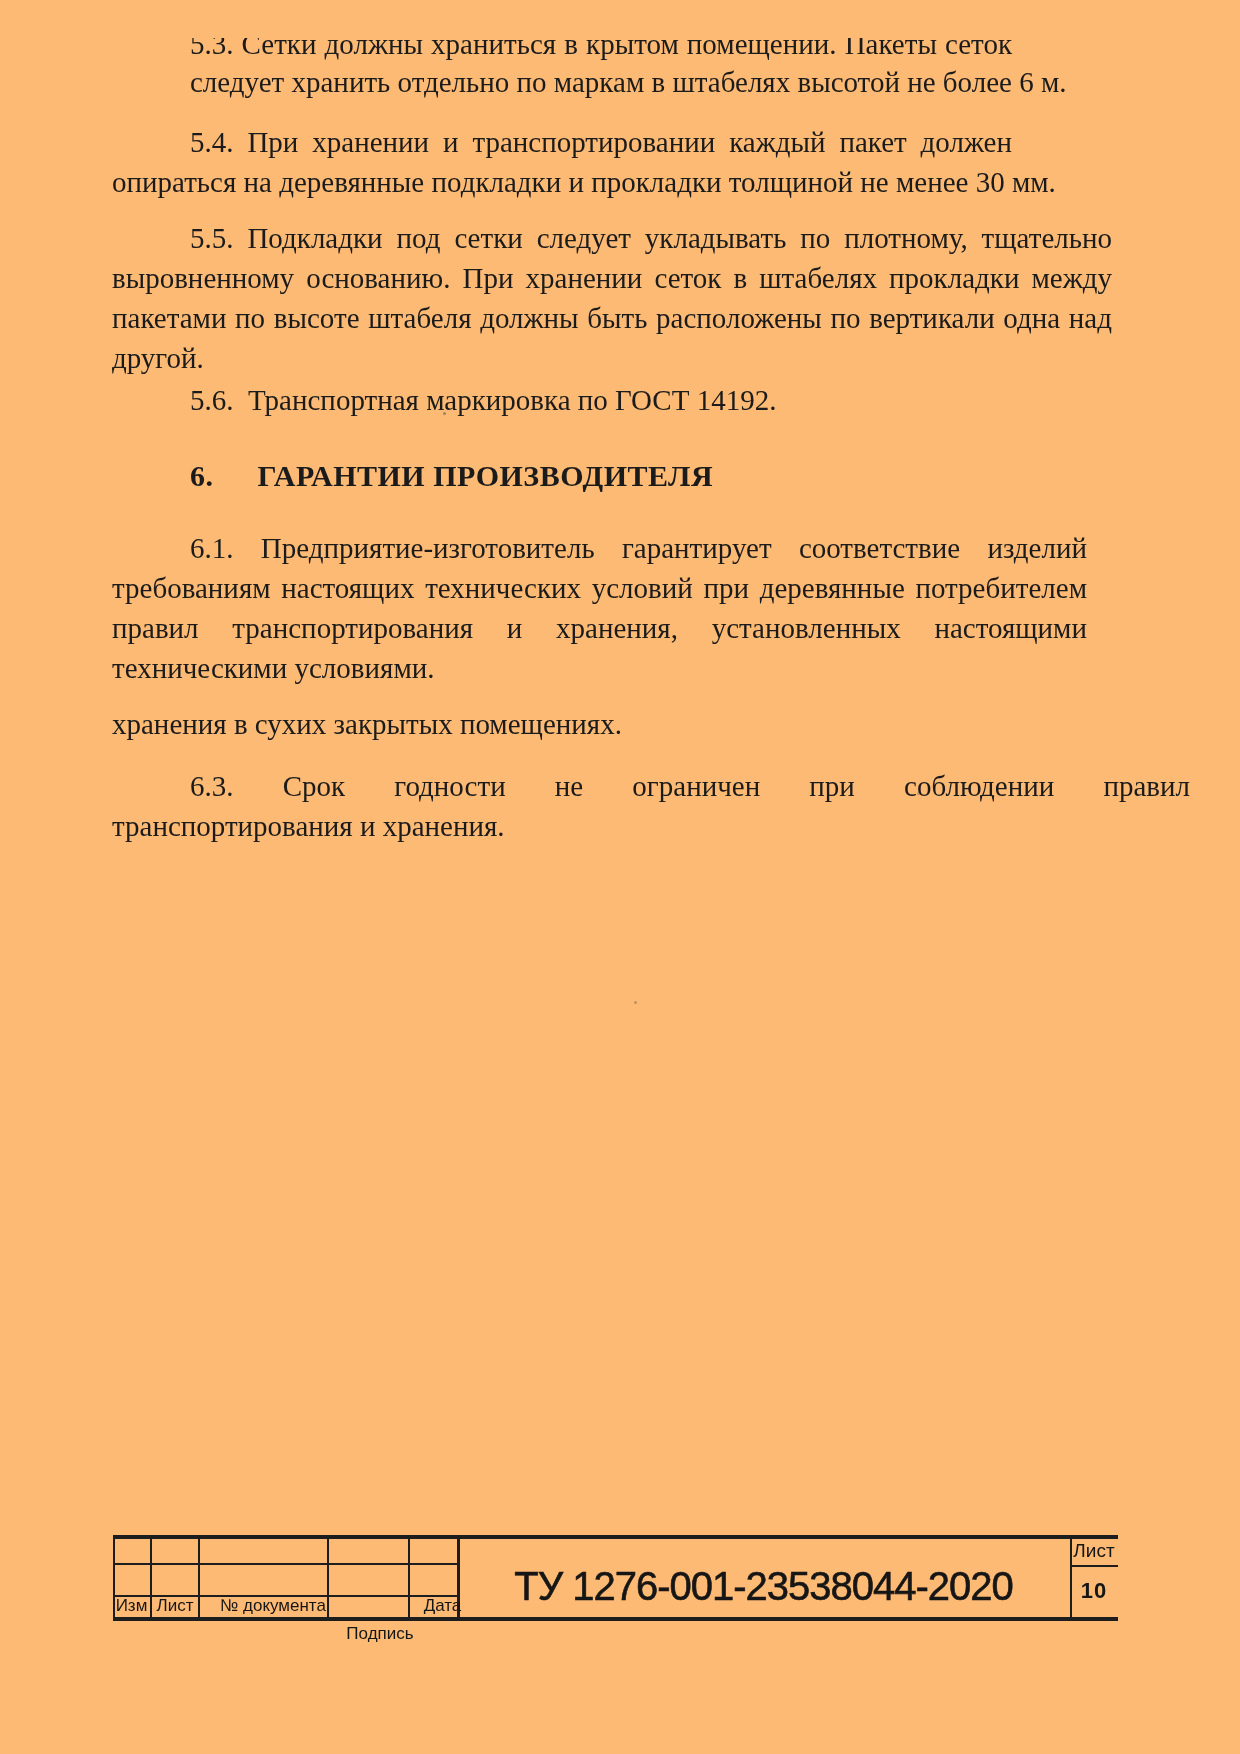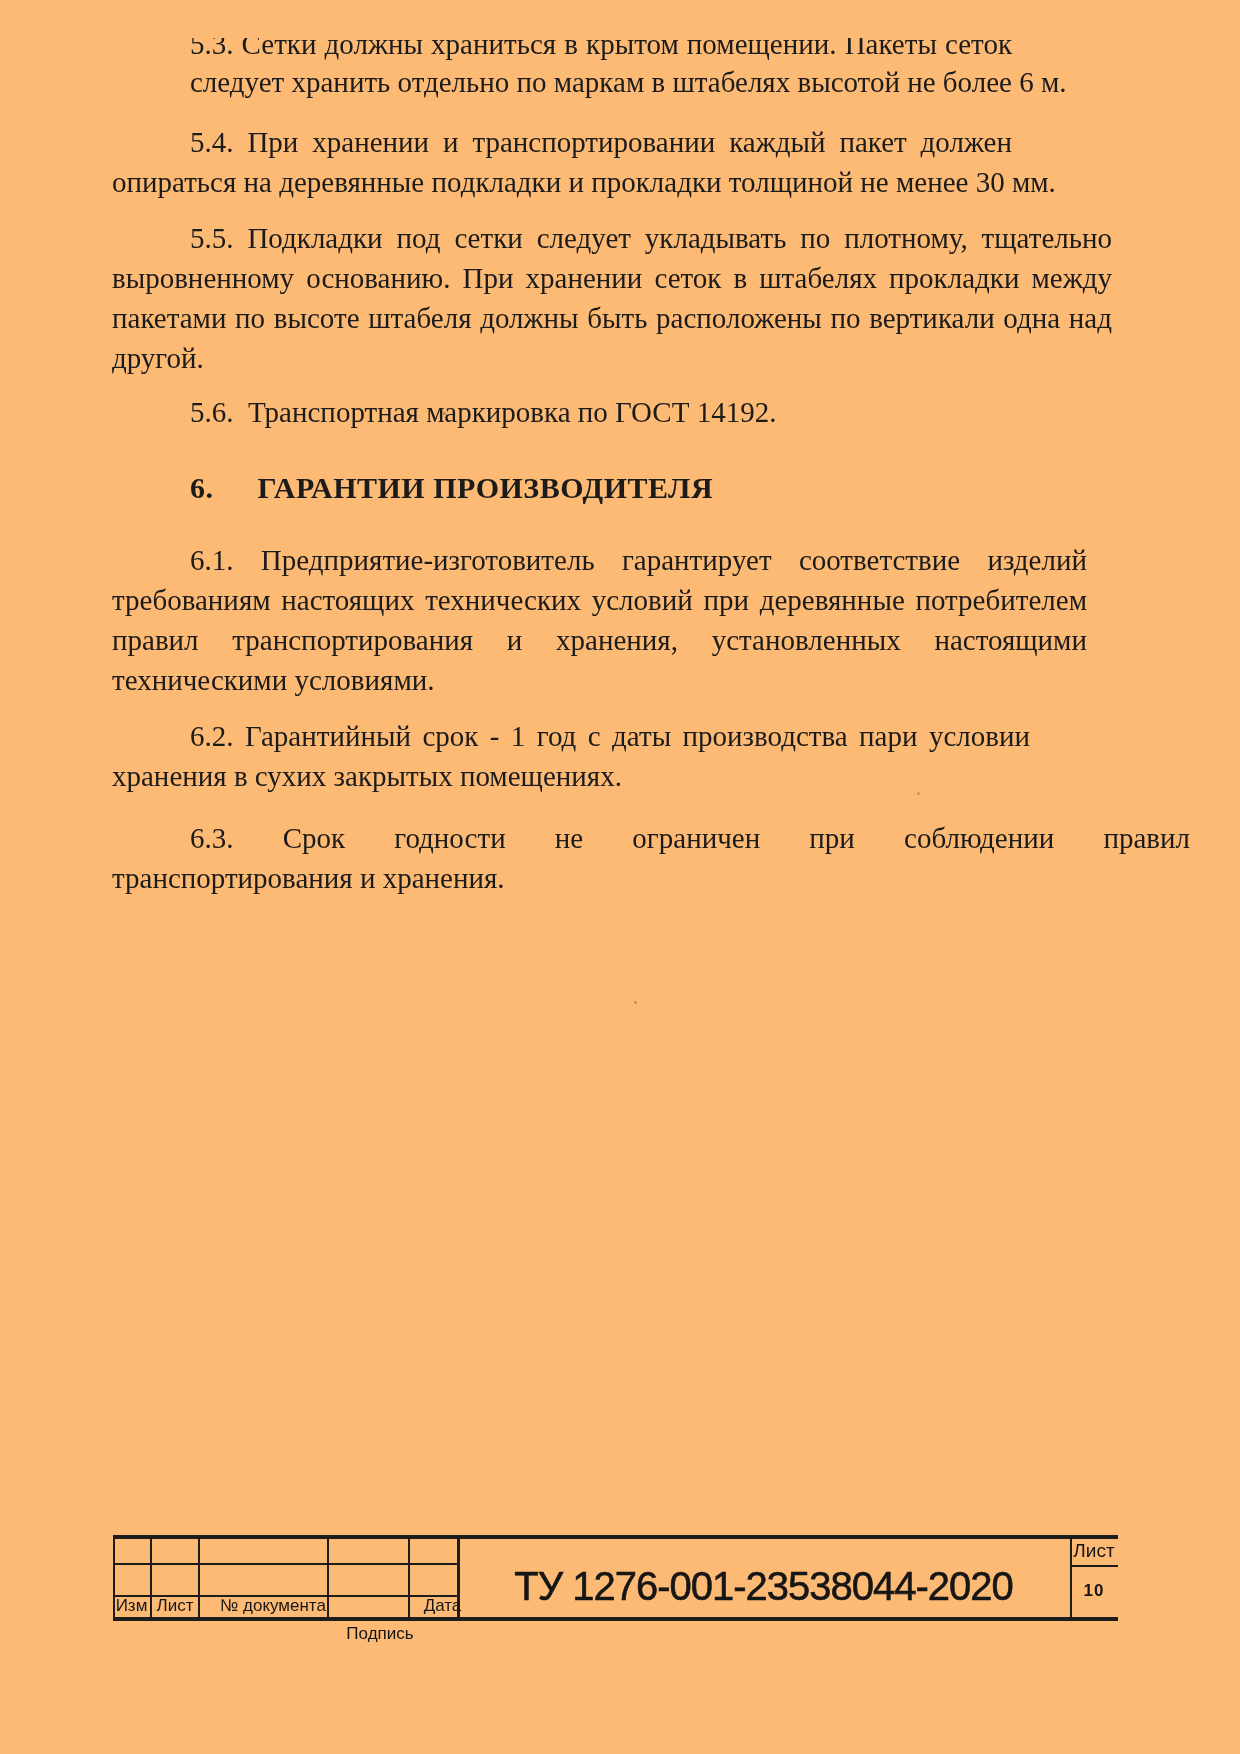--- a/index.html
+++ b/index.html
@@ -17,21 +17,21 @@
   .tline.first { padding-left:78px; }
   .w900  { width:900px; }
   .w918  { width:918px; }
   .w975  { width:975px; }
   .w1000 { width:1000px; }
   .w1078 { width:1078px; }
   
   .clipwrap { margin-top:38px; height:24px; overflow:hidden; }
   .clipwrap .para { margin-top:-14px; }
   .m20 { margin-top:20px; }
-  .m14 { margin-top:14px; }
+  .m14 { margin-top:2px; }
   .m16 { margin-top:16px; }
   .m22 { margin-top:22px; }
   .m30 { margin-top:30px; }
   .m34 { margin-top:34px; }
   .heading {
     font-size:30px; line-height:44px; font-weight:bold;
     white-space:nowrap; letter-spacing:0.5px;
   }
   .heading .h-num { padding-left:78px; }
   .heading .h-title { margin-left:44px; }
@@ -51,21 +51,21 @@
     display:flex; align-items:center; justify-content:center;
     font-size:40px; letter-spacing:-1px; white-space:nowrap;
     -webkit-text-stroke:0.6px #161616;
   }
   .sheet-label {
     position:absolute; left:957px; width:48px; top:2px; height:28px;
     display:flex; align-items:center; justify-content:center; font-size:19px;
   }
   .sheet-number {
     position:absolute; left:957px; width:48px; top:34px; height:44px;
-    display:flex; align-items:center; justify-content:center; font-size:17px;
+    display:flex; align-items:center; justify-content:center; font-size:22px;
     font-weight:bold; letter-spacing:1px;
   }
 </style>
 </head>
 <body>
 
 <div class="page">
 
   <div class="doc-body">
 
@@ -99,21 +99,20 @@
     </div>
 
     <div class="para w975 m30">
         <div class="tline first">6.1. Предприятие-изготовитель гарантирует соответствие изделий</div>
         <div class="tline">требованиям настоящих технических условий при деревянные потребителем</div>
         <div class="tline">правил транспортирования и хранения, установленных настоящими</div>
         <div class="tline last">техническими условиями.</div>
       </div>
 
     <div class="para w918 m16">
-        <div class="tline first">6.2. Гарантийный срок - 1 год с даты производства пари условии</div>
         <div class="tline last">хранения в сухих закрытых помещениях.</div>
       </div>
 
     <div class="para w1078 m22">
         <div class="tline first">6.3. Срок годности не ограничен при соблюдении правил</div>
         <div class="tline last">транспортирования и хранения.</div>
       </div>
   </div>
 
   <div class="speck" style="left:443px; top:412px; width:3px; height:3px;"></div>

